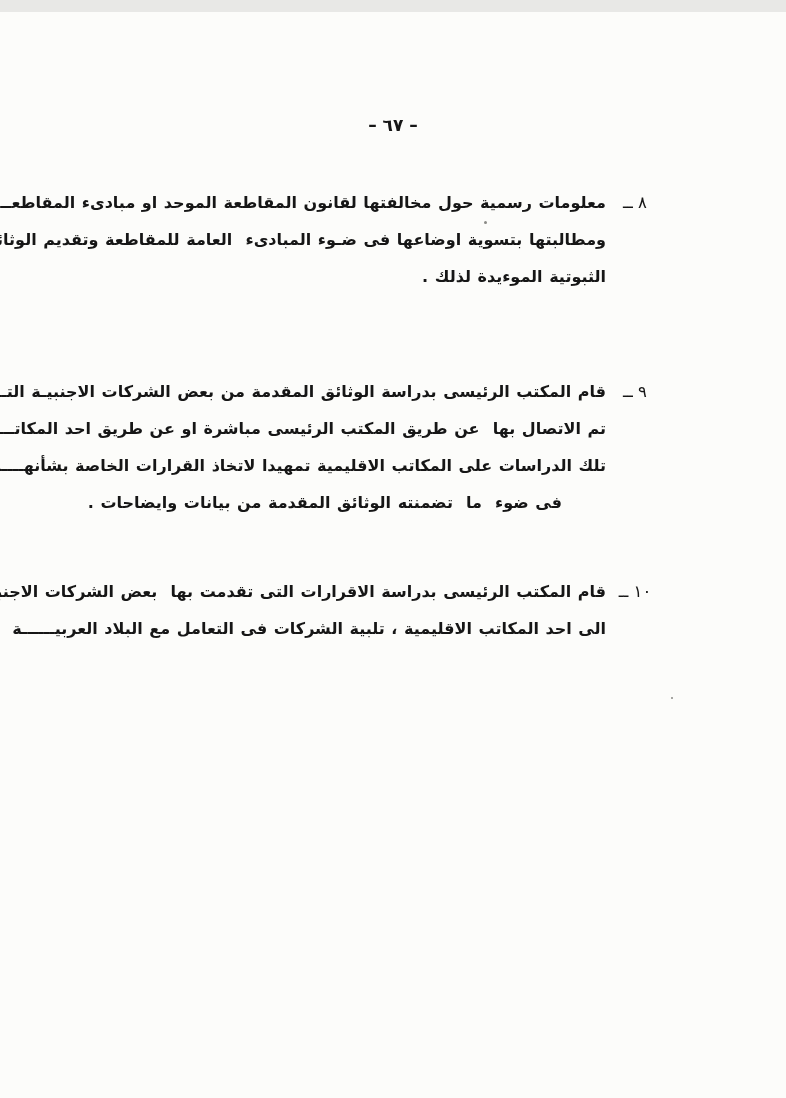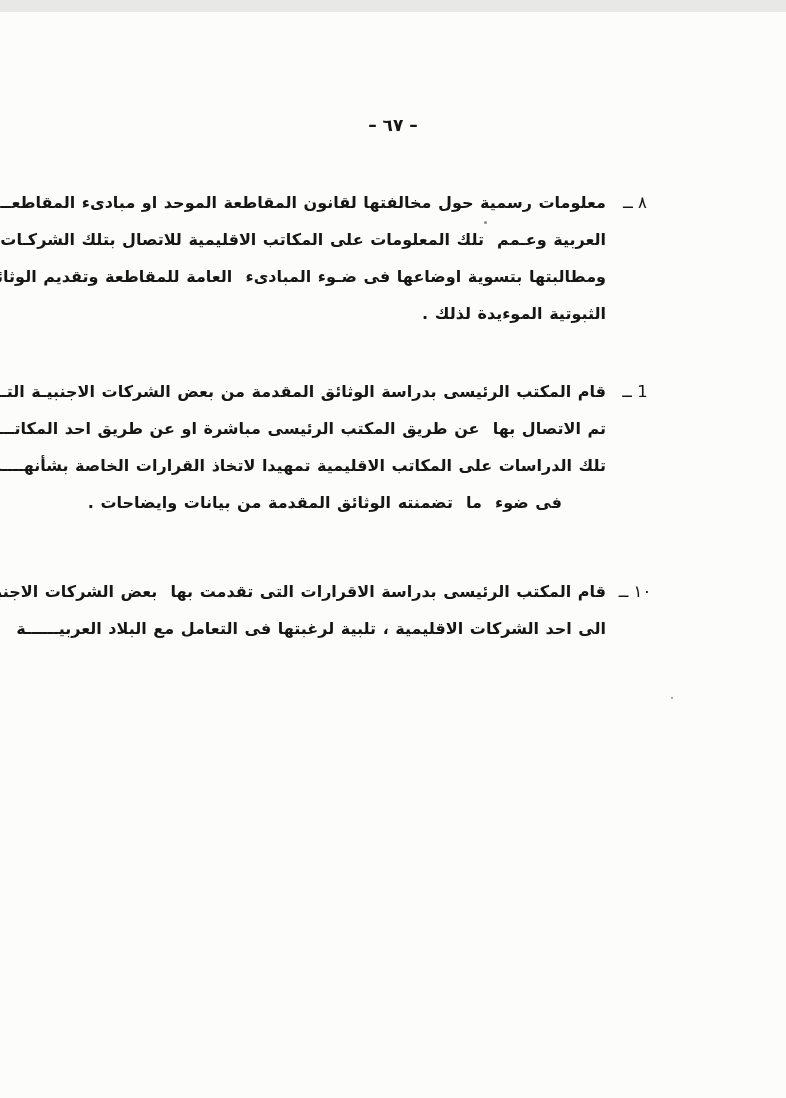--- a/index.html
+++ b/index.html
@@ -85,37 +85,36 @@
 
 <div class="page">
 
   <div class="page-number">– ٦٧ –</div>
 
   <div class="doc-column">
 
     <div class="para para-8">
       <span class="item-number">٨ ــ</span>
       <div class="text-line">معلومات رسمية حول مخالفتها لقانون المقاطعة الموحد او مبادىء المقاطعـــة</div>
-      <div class="text-line">العربية وعـمم&nbsp; تلك المعلومات على المكاتب الاقليمية للاتصال بتلك الشركـات</div>
       <div class="text-line">ومطالبتها بتسوية اوضاعها فى ضـوء المبادىء&nbsp; العامة للمقاطعة وتقديم الوثائق</div>
       <div class="text-line short">الثبوتية الموءيدة لذلك .</div>
     </div>
 
     <div class="para para-9">
-      <span class="item-number">1 ــ</span>
+      <span class="item-number">٩ ــ</span>
       <div class="text-line">قام المكتب الرئيسى بدراسة الوثائق المقدمة من بعض الشركات الاجنبيـة التــى</div>
       <div class="text-line">تم الاتصال بها&nbsp; عن طريق المكتب الرئيسى مباشرة او عن طريق احد المكاتـــــب</div>
       <div class="text-line">تلك الدراسات على المكاتب الاقليمية تمهيدا لاتخاذ القرارات الخاصة بشأنهــــا</div>
       <div class="text-line short indent-44">فى ضوء&nbsp; ما&nbsp; تضمنته الوثائق المقدمة من بيانات وايضاحات .</div>
     </div>
 
     <div class="para para-10">
       <span class="item-number">١٠ ــ</span>
       <div class="text-line">قام المكتب الرئيسى بدراسة الاقرارات التى تقدمت بها&nbsp; بعض الشركات الاجنبيــة</div>
-      <div class="text-line">الى احد الشركات الاقليمية ، تلبية لرغبتها فى التعامل مع البلاد العربيــــــة</div>
+      <div class="text-line">الى احد المكاتب الاقليمية ، تلبية الشركات فى التعامل مع البلاد العربيــــــة</div>
     </div>
 
   </div>
 
   <div class="speck speck-1"></div>
   <div class="speck speck-2"></div>
 
 </div>
 
 </body></html>

